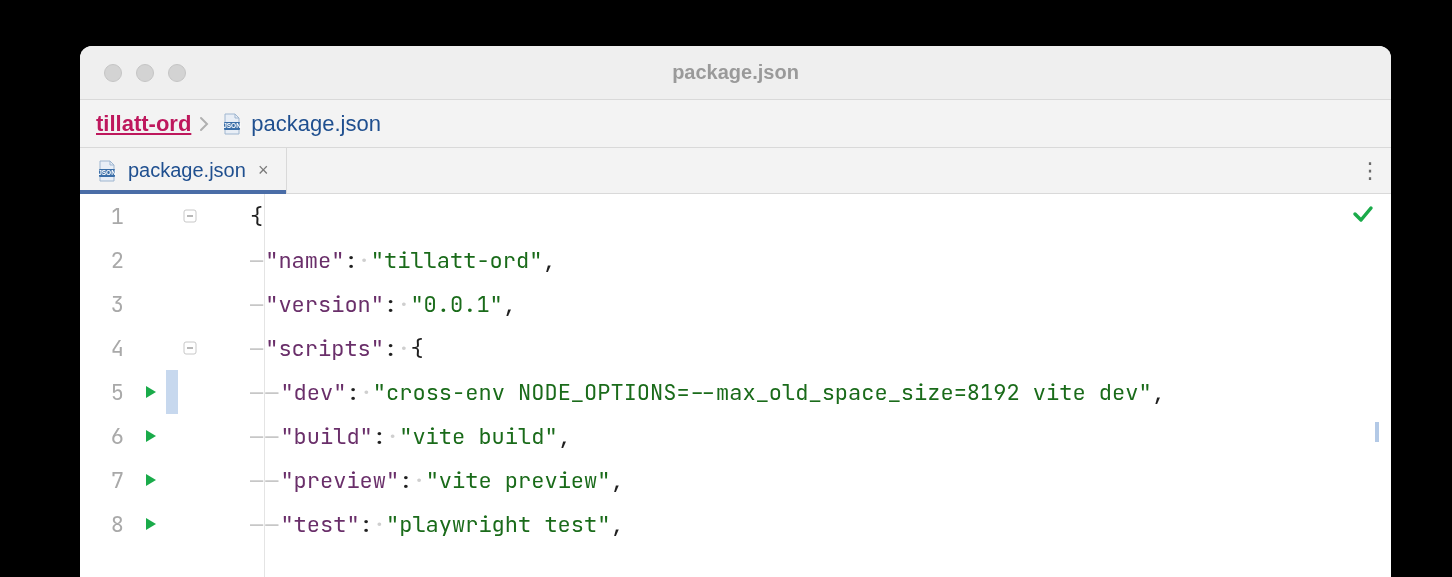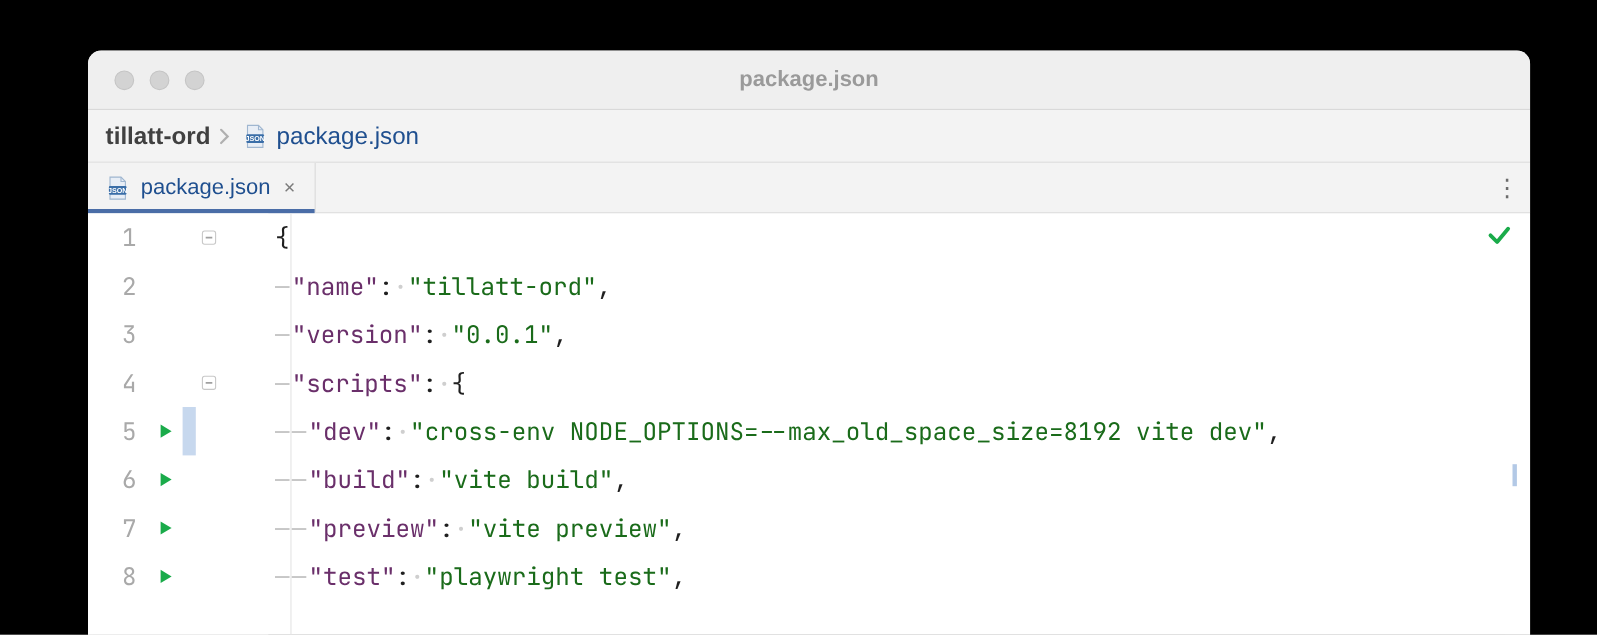--- a/index.html
+++ b/index.html
@@ -56,21 +56,22 @@
     height: 48px;
     display: flex;
     align-items: center;
     padding-left: 16px;
     font-size: 22px;
     border-bottom: 1px solid #d9d9d9;
     background: #f3f3f3;
   }
   .crumb-root {
     font-weight: 700;
-    color: #404040;
+    color: #be185d;
+    text-decoration: underline;
   }
   .crumb-sep {
     margin: 0 8px;
     color: #b0b0b0;
     display: inline-flex;
     align-items: center;
   }
   .crumb-file {
     color: #1f4f8f;
     display: inline-flex;

